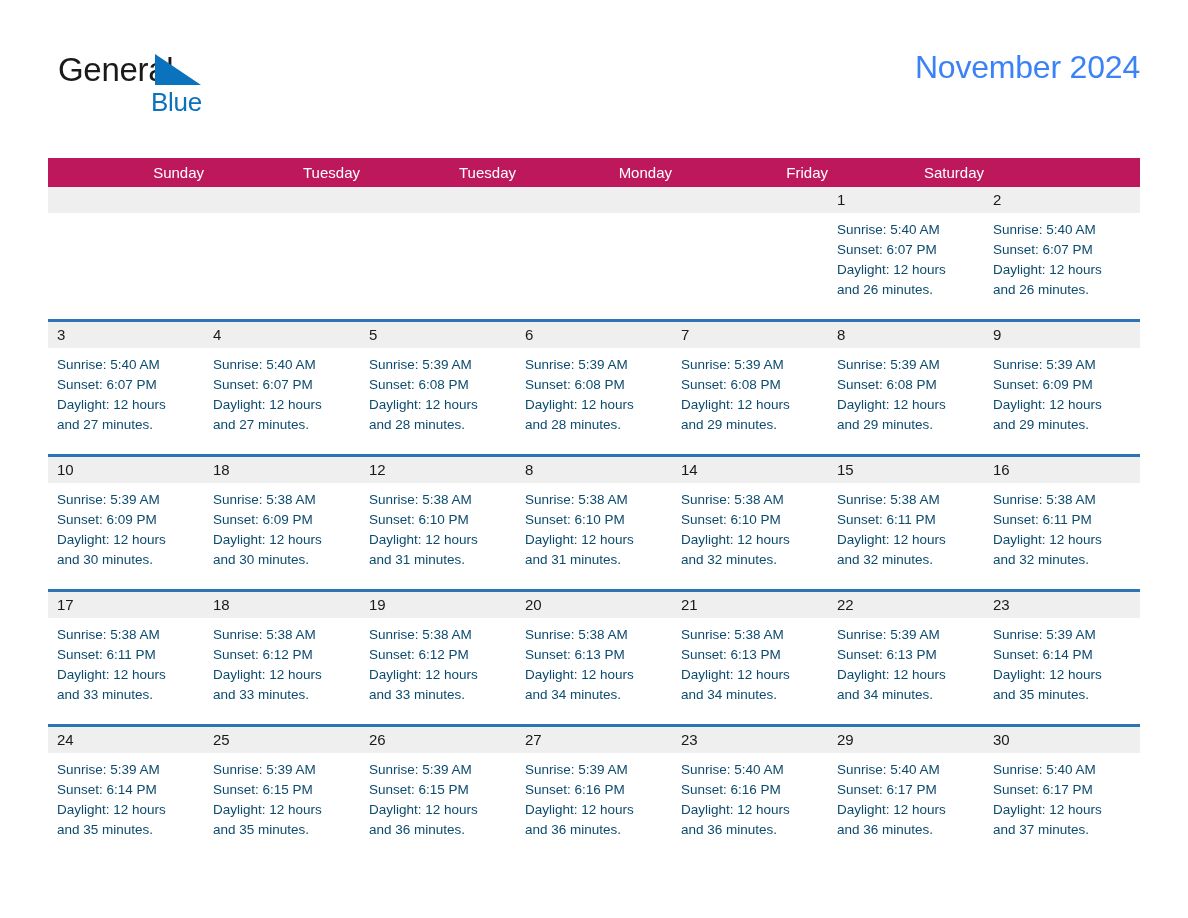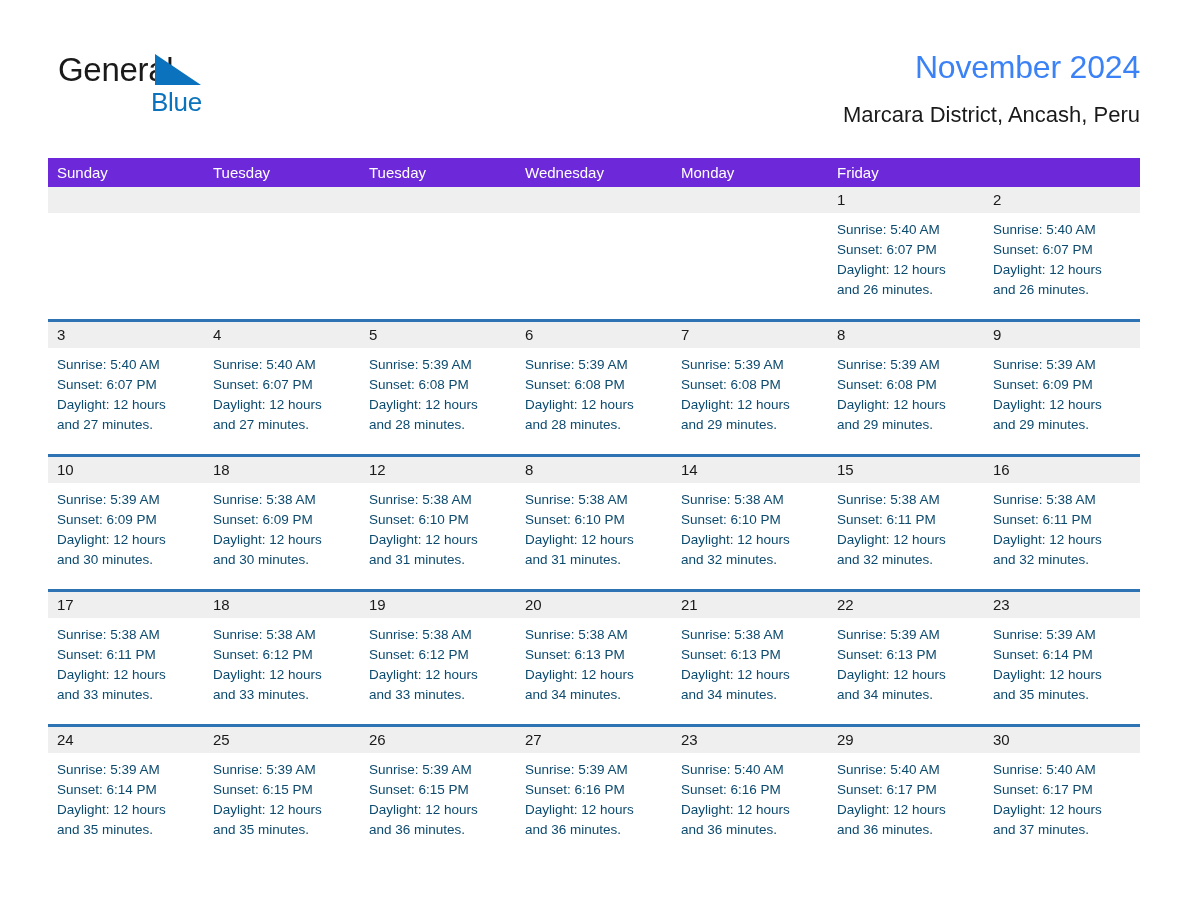--- a/index.html
+++ b/index.html
@@ -94,22 +94,23 @@
   
   .calendar {
     position: absolute;
     left: 48px;
     top: 158px;
     width: 1092px;
   }
 
   .dow-row {
     display: flex;
-    background: #6d28d9;
+    background: #be185d;
     height: 29px;
+    text-align: right;
   }
   .dow-cell {
     width: 156px;
     box-sizing: border-box;
     padding-left: 9px;
     color: #ffffff;
     font-size: 15px;
     line-height: 29px;
     white-space: nowrap;
     overflow: hidden;
@@ -167,34 +168,33 @@
     <div class="logo">
       <span class="logo-general">General</span>
       <svg class="logo-tri" viewBox="0 0 46 31">
         <polygon points="0,0 46,31 0,31" fill="#0b72bd"></polygon>
       </svg>
       <span class="logo-blue">Blue</span>
     </div>
 
     <div class="title-block">
       <div class="cal-title">November 2024</div>
-      <div class="cal-subtitle">Marcara District, Ancash, Peru</div>
     </div>
 
   </div>
 
   <div class="calendar">
 
     <div class="dow-row">
       <div class="dow-cell">Sunday</div>
       <div class="dow-cell">Tuesday</div>
       <div class="dow-cell">Tuesday</div>
-      <div class="dow-cell">Wednesday</div>
       <div class="dow-cell">Monday</div>
       <div class="dow-cell">Friday</div>
+      <div class="dow-cell">Saturday</div>
     </div>
 
     <div id="weeks-container">
         <div class="week first">
           <div class="week-inner">
             <div class="day-cell empty">
               <div class="daynum-band"></div>
             </div>
             <div class="day-cell empty">
               <div class="daynum-band"></div>

